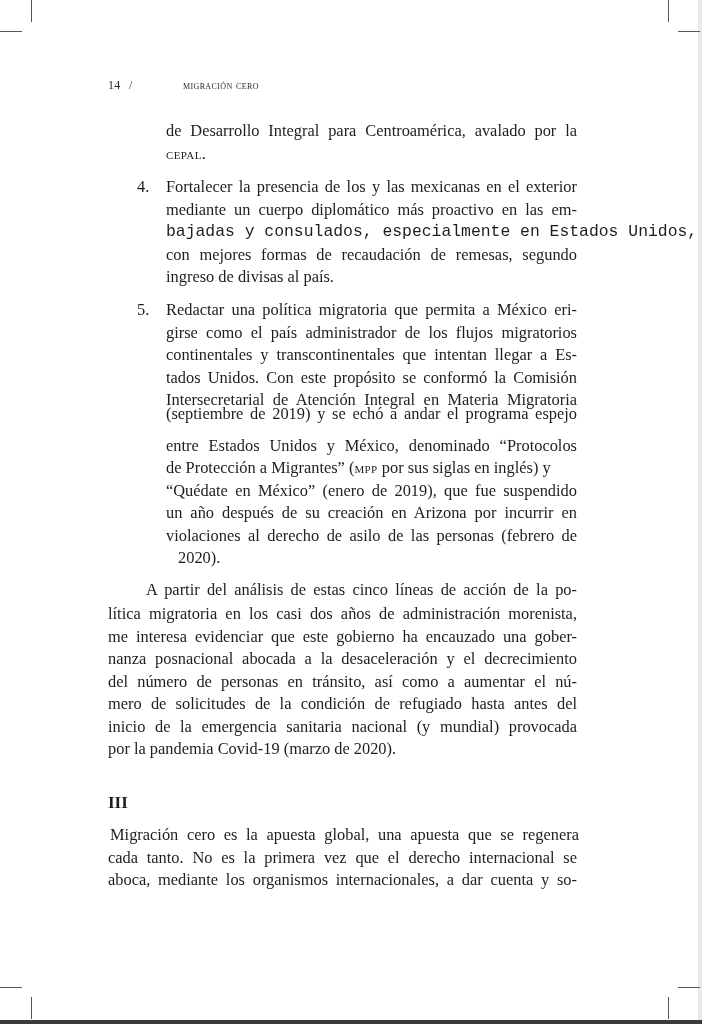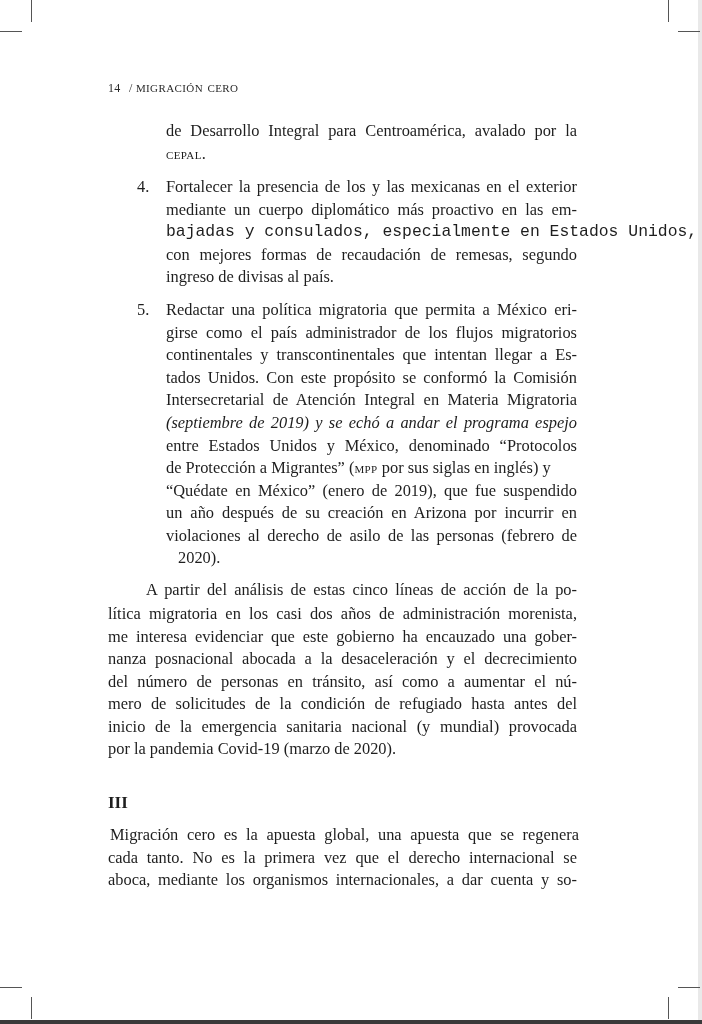--- a/index.html
+++ b/index.html
@@ -19,21 +19,21 @@
   }
   .crop { position: absolute; background: #555; }
   .crop.v { width: 1px; height: 22px; }
   .crop.h { height: 1px; width: 22px; }
 
   .running-head {
     position: absolute; left: 108px; top: 78px;
     font-size: 12px; letter-spacing: 0.3px; color: #2a2a2a;
   }
   .running-head .num { margin-right: 5px; }
-  .running-head .sc { font-variant: small-caps; font-size: 16px; }
+  .running-head .sc { font-variant: small-caps; font-size: 12px; margin-left: 47px; }
 
   .line {
     position: absolute; white-space: nowrap;
     font-size: 16.4px; line-height: 20px;
   }
   .j { width: 411px; text-align: justify; text-align-last: justify; }
   .jb { width: 469px; text-align: justify; text-align-last: justify; }
   .sc { font-variant: small-caps; letter-spacing: 0.4px; }
   .num-label { position: absolute; font-size: 16.4px; line-height: 20px; }
   .heading {
@@ -71,21 +71,21 @@
 <div class="line j" style="left:166px; top:222px;font-family:Liberation Mono, monospace;">bajadas y consulados, especialmente en Estados Unidos, y</div>
 <div class="line j" style="left:166px; top:245px;">con mejores formas de recaudación de remesas, segundo</div>
 <div class="line" style="left:166px; top:267px;">ingreso de divisas al país.</div>
 
 <div class="num-label" style="left:137px; top:300px;">5.</div>
 <div class="line j" style="left:166px; top:300px;">Redactar una política migratoria que permita a México eri-</div>
 <div class="line j" style="left:166px; top:323px;">girse como el país administrador de los flujos migratorios</div>
 <div class="line j" style="left:166px; top:345px;">continentales y transcontinentales que intentan llegar a Es-</div>
 <div class="line j" style="left:166px; top:368px;">tados Unidos. Con este propósito se conformó la Comisión</div>
 <div class="line j" style="left:166px; top:390px;">Intersecretarial de Atención Integral en Materia Migratoria</div>
-<div class="line j" style="left:166px; top:413px;font-style:italic;">(septiembre de 2019) y se echó a andar el programa espejo</div>
+<div class="line j" style="left:166px; top:404px;">(septiembre de 2019) y se echó a andar el programa espejo</div>
 <div class="line j" style="left:166px; top:436px;">entre Estados Unidos y México, denominado “Protocolos</div>
 <div class="line" style="left:166px; top:458px; width:411px; display:flex; justify-content:space-between;">
   <span><span>de Protección a Migrantes” (</span><span class="sc">mpp</span><span> por sus siglas en inglés) y</span></span>
 </div>
 <div class="line j" style="left:166px; top:481px;">“Quédate en México” (enero de 2019), que fue suspendido</div>
 <div class="line j" style="left:166px; top:503px;">un año después de su creación en Arizona por incurrir en</div>
 <div class="line j" style="left:166px; top:526px;">violaciones al derecho de asilo de las personas (febrero de</div>
 <div class="line" style="left:178px; top:548px;">2020).</div>
 
 <div class="line" style="left:146px; top:580px; width:431px; text-align:justify; text-align-last:justify;">A partir del análisis de estas cinco líneas de acción de la po-</div>

